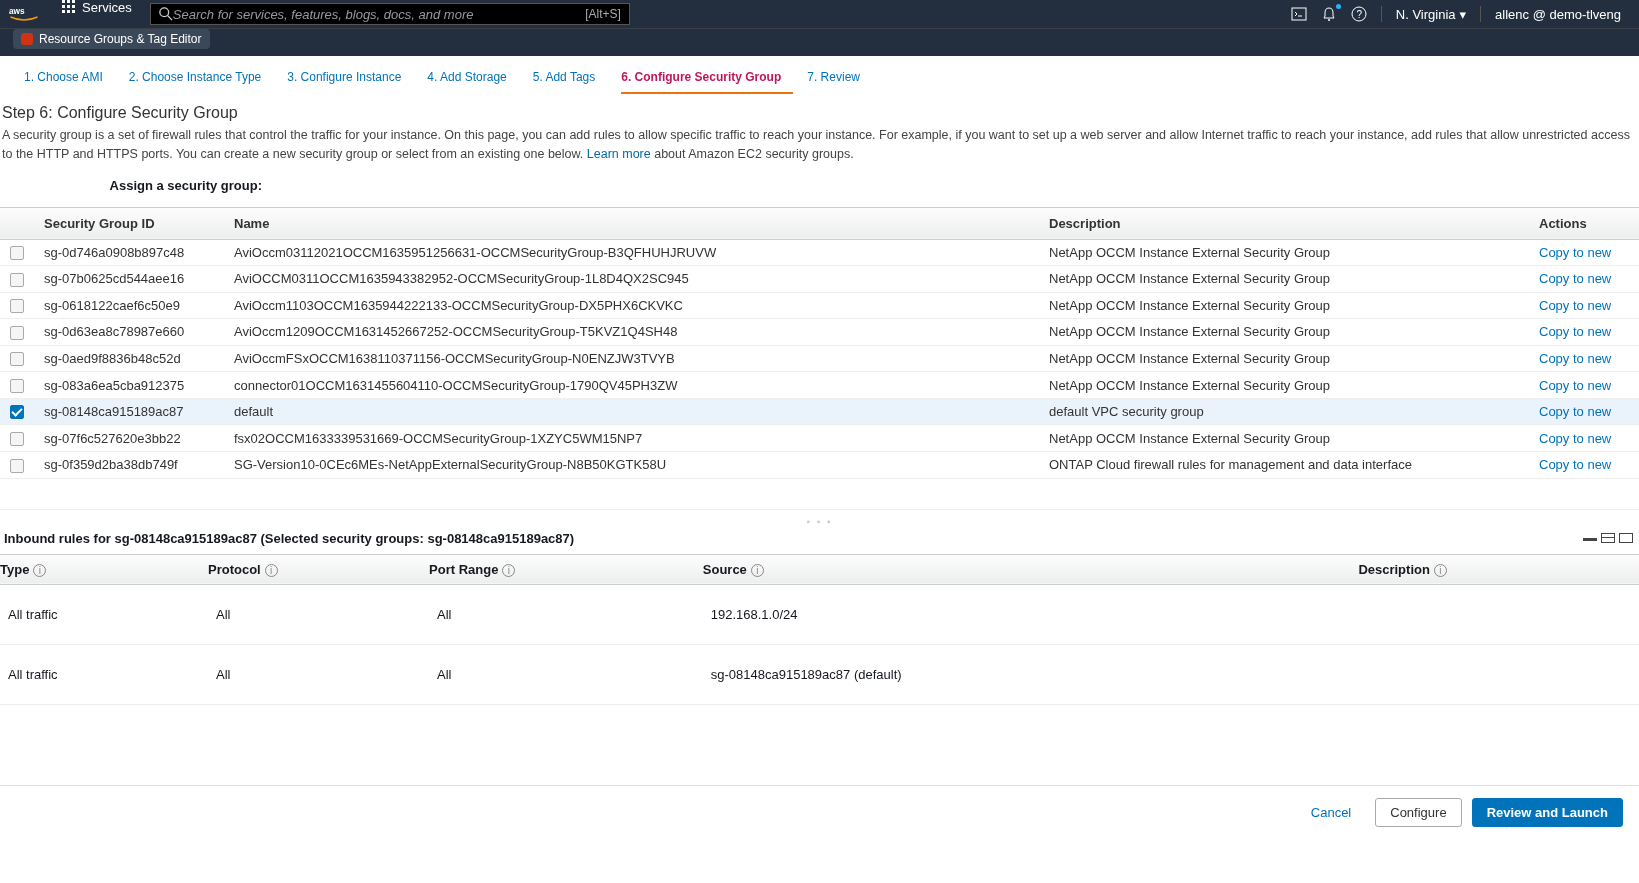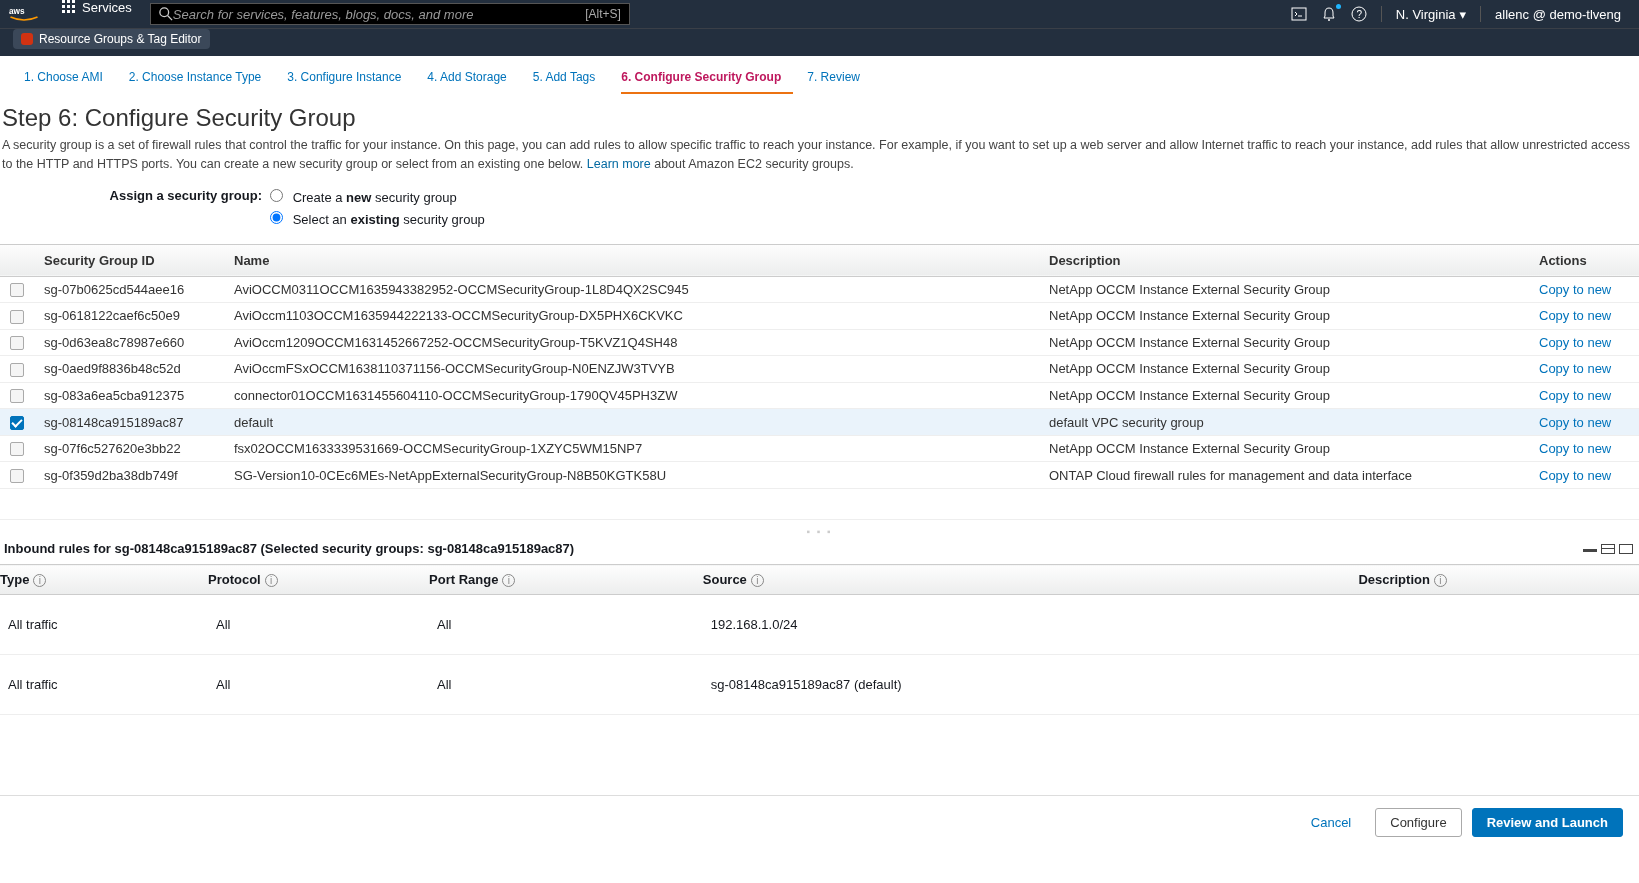--- a/index.html
+++ b/index.html
@@ -24,21 +24,21 @@
   .subnav { background: #232f3e; height: 28px; display: flex; align-items: flex-start; padding: 0 13px; border-top:1px solid #3a3f47;}
   .subnav-pill { display: flex; align-items: center; gap: 6px; background: #3b4859; border-radius: 4px; padding: 3px 8px; font-size: 12px; color: #fff; cursor:pointer;}
   .subnav-pill .dot { width:12px; height:12px; background:#d13212; border-radius:3px; display:inline-block;}
   
   
   .wizard { display: flex; gap: 0; padding: 8px 8px 0 24px; font-size: 12px; }
   .wizard .step { padding: 6px 12px 8px 0; color: #0073bb; cursor: pointer; margin-right: 14px; }
   .wizard .step.active { color: #be185d; font-weight: bold; border-bottom: 2px solid #ec7211; }
   
   
-  .page-title { font-size: 24px; font-weight: 300; color: #333; padding: 10px 2px 4px 2px; }
+  .page-title { font-size: 16px; font-weight: 300; color: #333; padding: 10px 2px 4px 2px; }
   .page-desc { font-size: 12.5px; color: #444; line-height: 1.5; padding: 0 2px 4px 2px; }
   .page-desc a { color: #0369a1; text-decoration:none; }
   
   
   .assign-row { display: flex; align-items: flex-start; padding: 8px 0 4px 0; }
   .assign-label { width: 270px; text-align: right; font-weight: bold; padding-right: 8px; padding-top:2px; font-size:13px;}
   .assign-opts label { display: block; font-size: 13px; padding: 3px 0; cursor:pointer;}
   .assign-opts input { margin-right: 6px; }
   
   
@@ -162,39 +162,42 @@
     <div class="step">7. Review</div>
   </div>
 
 <div class="page-title">Step 6: Configure Security Group</div>
 <div class="page-desc">
   <span>A security group is a set of firewall rules that control the traffic for your instance. On this page, you can add rules to allow specific traffic to reach your instance. For example, if you want to set up a web server and allow Internet traffic to reach your instance, add rules that allow unrestricted access to the HTTP and HTTPS ports. You can create a new security group or select from an existing one below. </span><a href="#">Learn more</a><span> about Amazon EC2 security groups.</span>
 </div>
 
 <div class="assign-row">
   <div class="assign-label">Assign a security group:</div>
-  <div class="assign-opts">
-    <label><input type="radio" name="sg" style=""> <span>Create a </span><b>new</b><span> security group</span></label>
-    <label><input type="radio" name="sg" checked="" style=""> <span>Select an </span><b>existing</b><span> security group</span></label>
-  </div>
 </div>
 
 <table class="sg-table">
   <thead>
     <tr>
       <th class="col-chk"></th>
       <th class="col-id">Security Group ID</th>
       <th>Name</th>
       <th class="col-desc">Description</th>
       <th class="col-act">Actions</th>
     </tr>
   </thead>
   <tbody id="sg-tbody">
       <tr>
         <td><span class="chk"></span></td>
+        <td>sg-0d746a0908b897c48</td>
+        <td>AviOccm03112021OCCM1635951256631-OCCMSecurityGroup-B3QFHUHJRUVW</td>
+        <td>NetApp OCCM Instance External Security Group</td>
+        <td><a class="copy-link">Copy to new</a></td>
+      </tr>
+      <tr>
+        <td><span class="chk"></span></td>
         <td>sg-07b0625cd544aee16</td>
         <td>AviOCCM0311OCCM1635943382952-OCCMSecurityGroup-1L8D4QX2SC945</td>
         <td>NetApp OCCM Instance External Security Group</td>
         <td><a class="copy-link">Copy to new</a></td>
       </tr>
       <tr>
         <td><span class="chk"></span></td>
         <td>sg-0618122caef6c50e9</td>
         <td>AviOccm1103OCCM1635944222133-OCCMSecurityGroup-DX5PHX6CKVKC</td>
         <td>NetApp OCCM Instance External Security Group</td>

